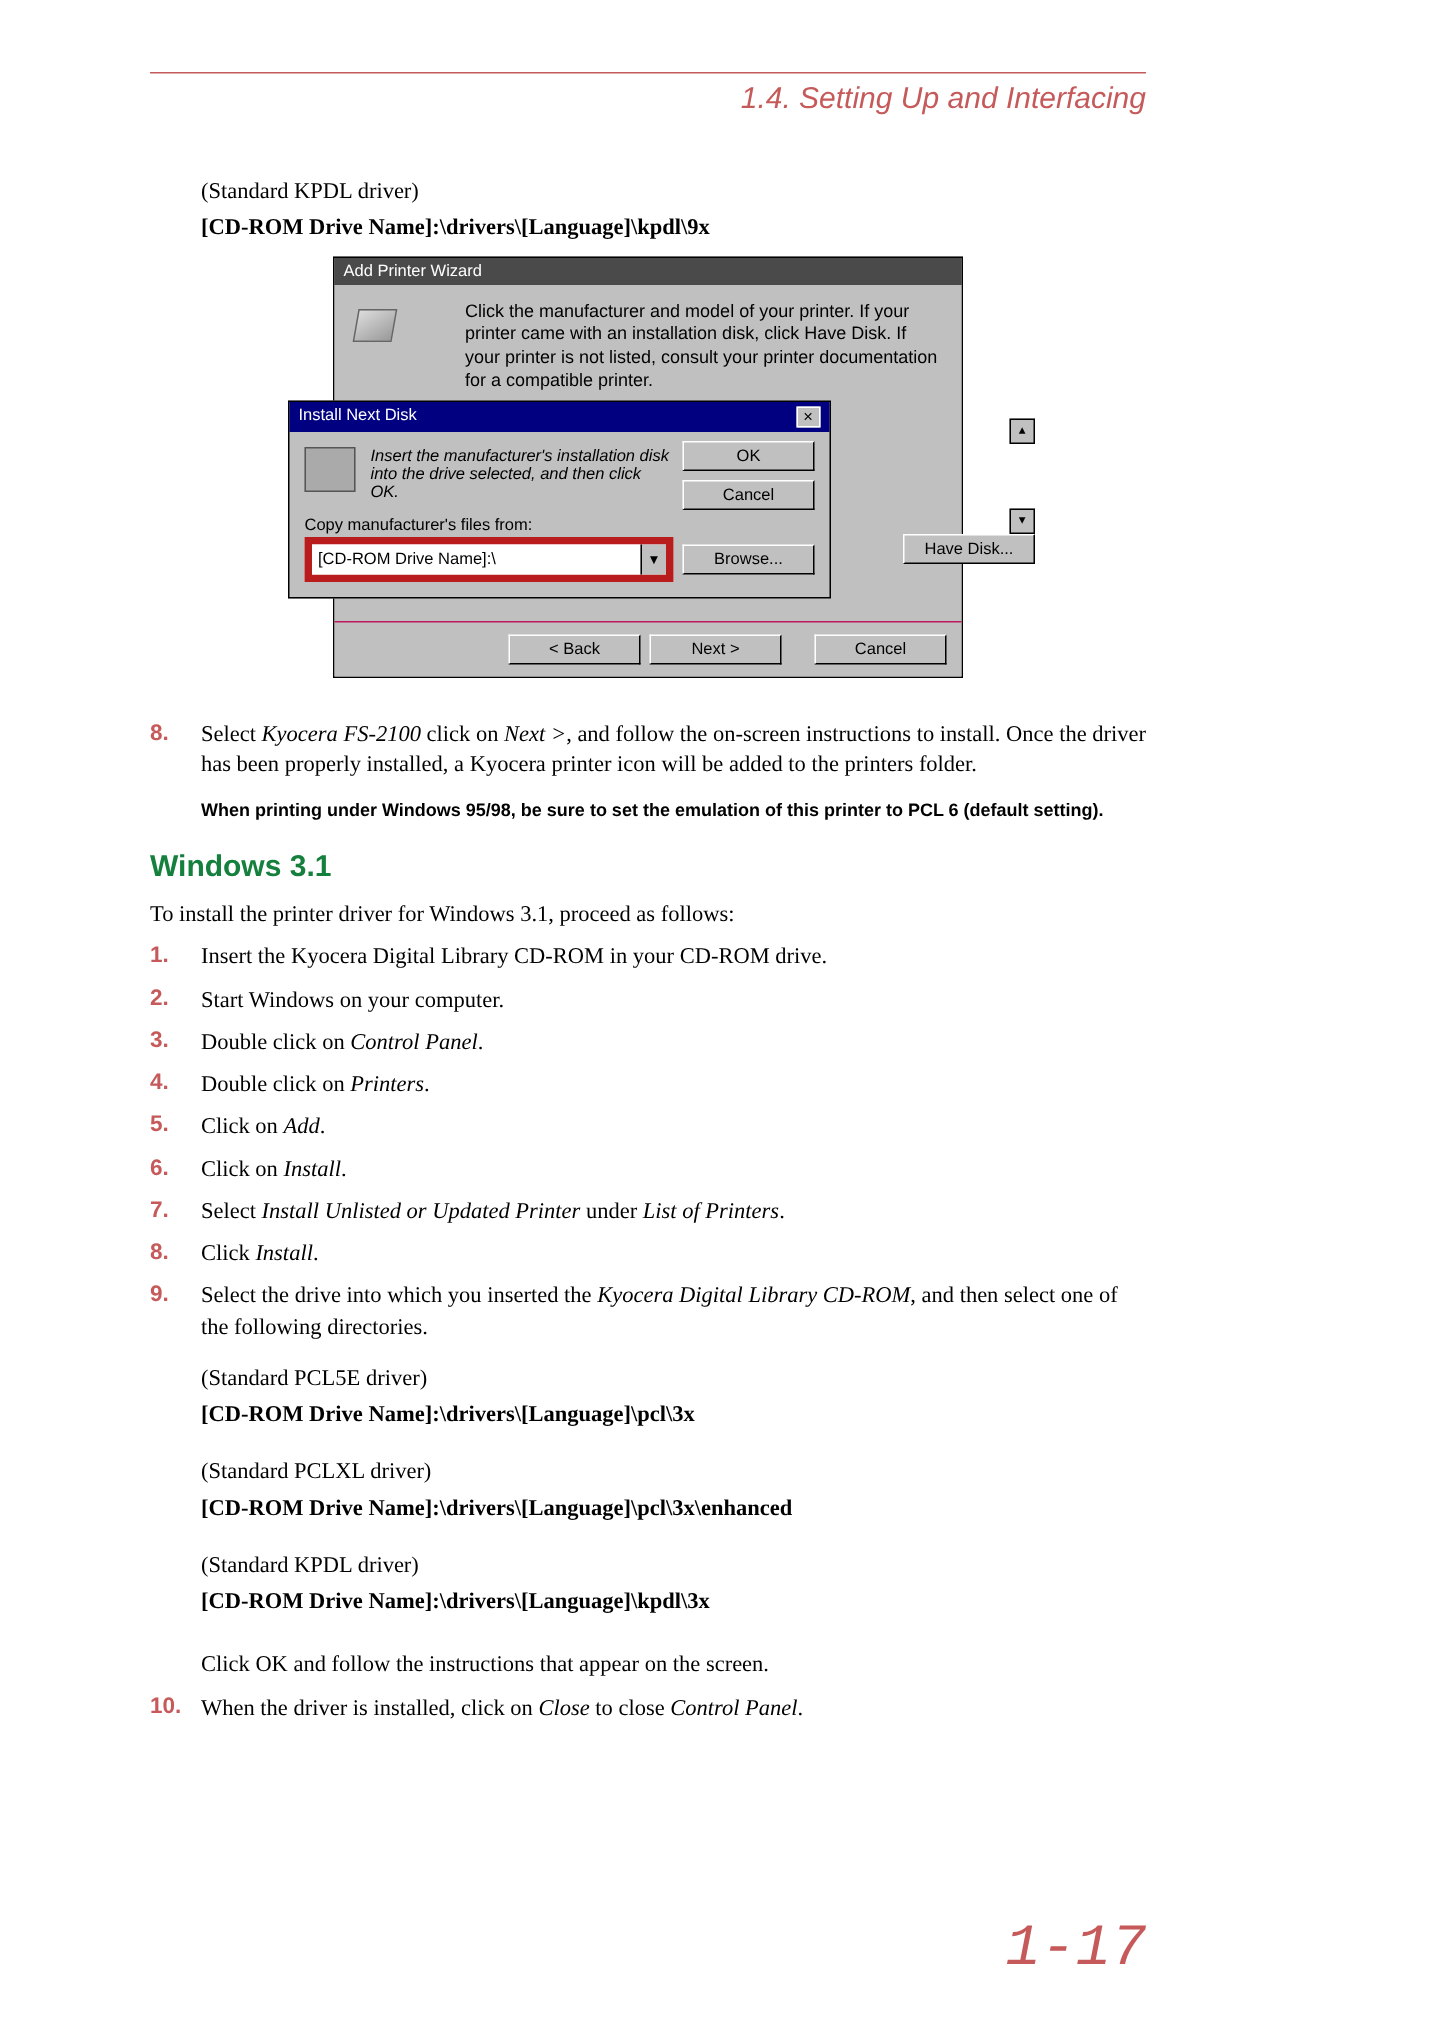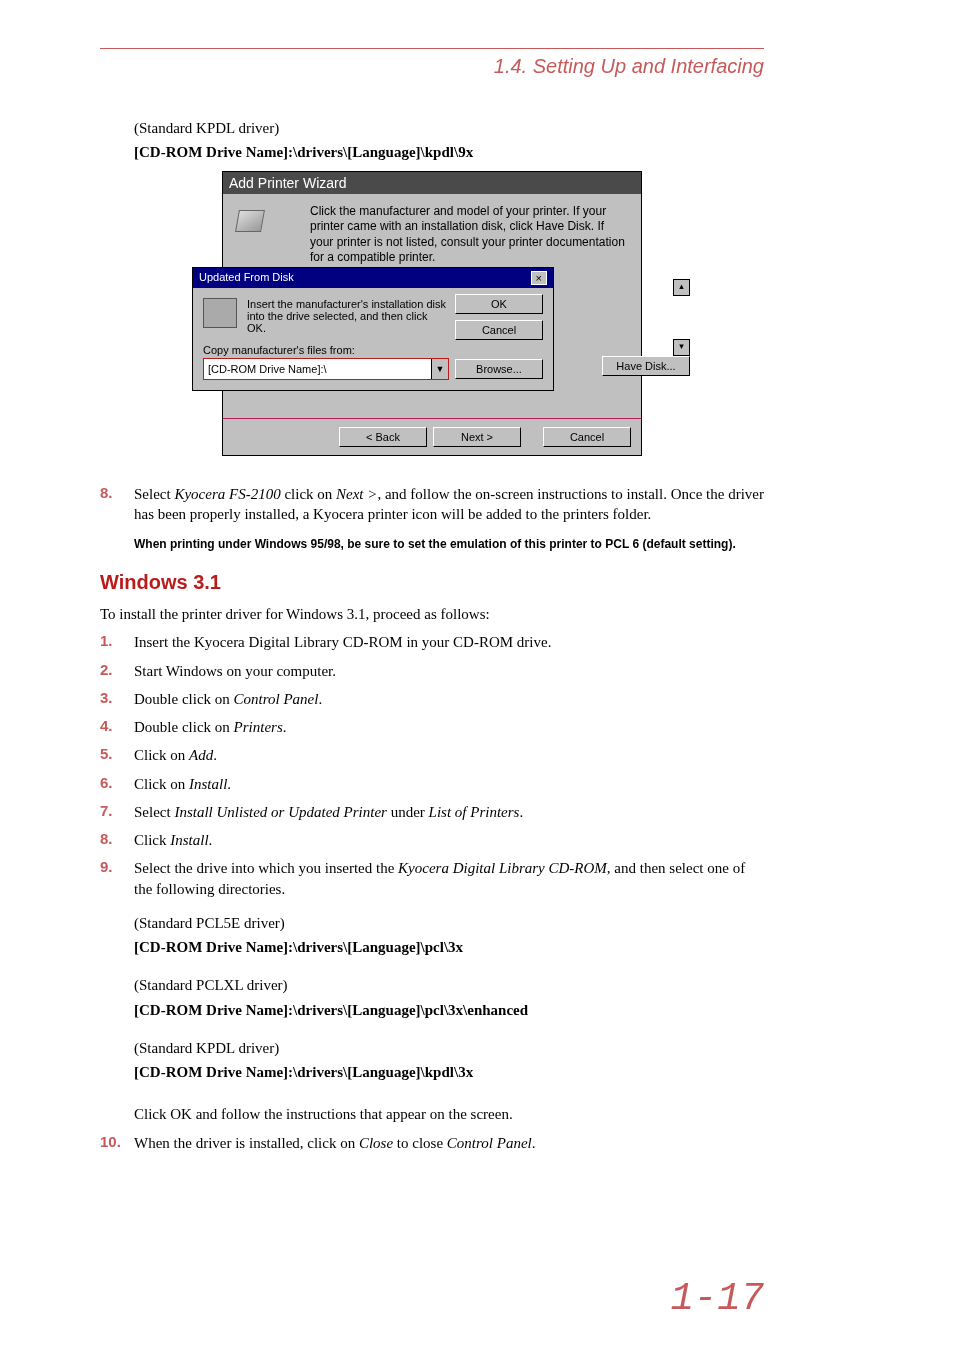--- a/index.html
+++ b/index.html
@@ -53,21 +53,21 @@
   }
   .ol-text .em{font-style:italic;}
   .note-bold{
     font-family:Arial,sans-serif;
     font-weight:bold;
     font-size:12px;
     line-height:1.4;
     margin:12px 0 12px 34px;
   }
   h2.section{
-    color:#b91c1c;
+    color:#15803d;
     font-family:Arial,sans-serif;
     font-weight:bold;
     font-size:20px;
     margin:18px 0 10px 0;
   }
   .page-num{
     position:absolute;
     right:56px;
     bottom:30px;
     color:#c65a5a;
@@ -84,21 +84,21 @@
     font-family:Tahoma,Arial,sans-serif;
     font-size:11px;
   }
   .win-outer{
     border:1px solid #000;
     background:#c0c0c0;
   }
   .title-bar{
     background:linear-gradient(#333,#555);
     color:#fff;
-    font-size:14px;
+    font-size:11px;
     padding:3px 6px;
     background:#4a4a4a;
   }
   .wiz-body{
     padding:10px 12px 6px 12px;
     background:#c0c0c0;
   }
   .wiz-top-row{
     display:flex;
     gap:10px;
@@ -181,21 +181,21 @@
   }
   .ifd-section2{
     padding:0 10px 10px 10px;
     display:flex;
     align-items:center;
     gap:6px;
   }
   .combo{
     flex:1;
     display:flex;
-    border:1px solid #b91c1c;
+    border:5px solid #b91c1c;
     background:#fff;
     height:20px;
   }
   .combo-input{
     flex:1;font-size:11px;padding:2px 4px;border:none;outline:none;background:#fff;
   }
   .combo-arrow{
     width:16px;background:#c0c0c0;border-left:1px solid #000;
     display:flex;align-items:center;justify-content:center;
     font-size:9px;
@@ -248,26 +248,26 @@
         <div class="win-btn">Cancel</div>
       </div>
     </div>
 
     <div class="scroll-up">▴</div>
     <div class="scroll-dn">▾</div>
     <div class="win-btn have-disk">Have Disk...</div>
 
     <div class="ifd-dialog">
       <div class="ifd-title">
-        <span>Updated From Disk</span>
+        <span>Install Next Disk</span>
         <span style="background:#c0c0c0;color:#000;padding:0 4px;border:1px solid #fff;">×</span>
       </div>
       <div class="ifd-body">
         <div class="ifd-icon"></div>
-        <div style="max-width:200px;">Insert the manufacturer's installation disk into the drive selected, and then click OK.</div>
+        <div style="max-width:200px;font-style:italic;">Insert the manufacturer's installation disk into the drive selected, and then click OK.</div>
         <div class="ifd-right-btns">
           <div class="win-btn">OK</div>
           <div class="win-btn">Cancel</div>
         </div>
       </div>
       <div style="padding:0 10px 2px 10px;">Copy manufacturer's files from:</div>
       <div class="ifd-section2">
         <div class="combo">
           <input class="combo-input" value="[CD-ROM Drive Name]:\" style="">
           <div class="combo-arrow">▼</div>

